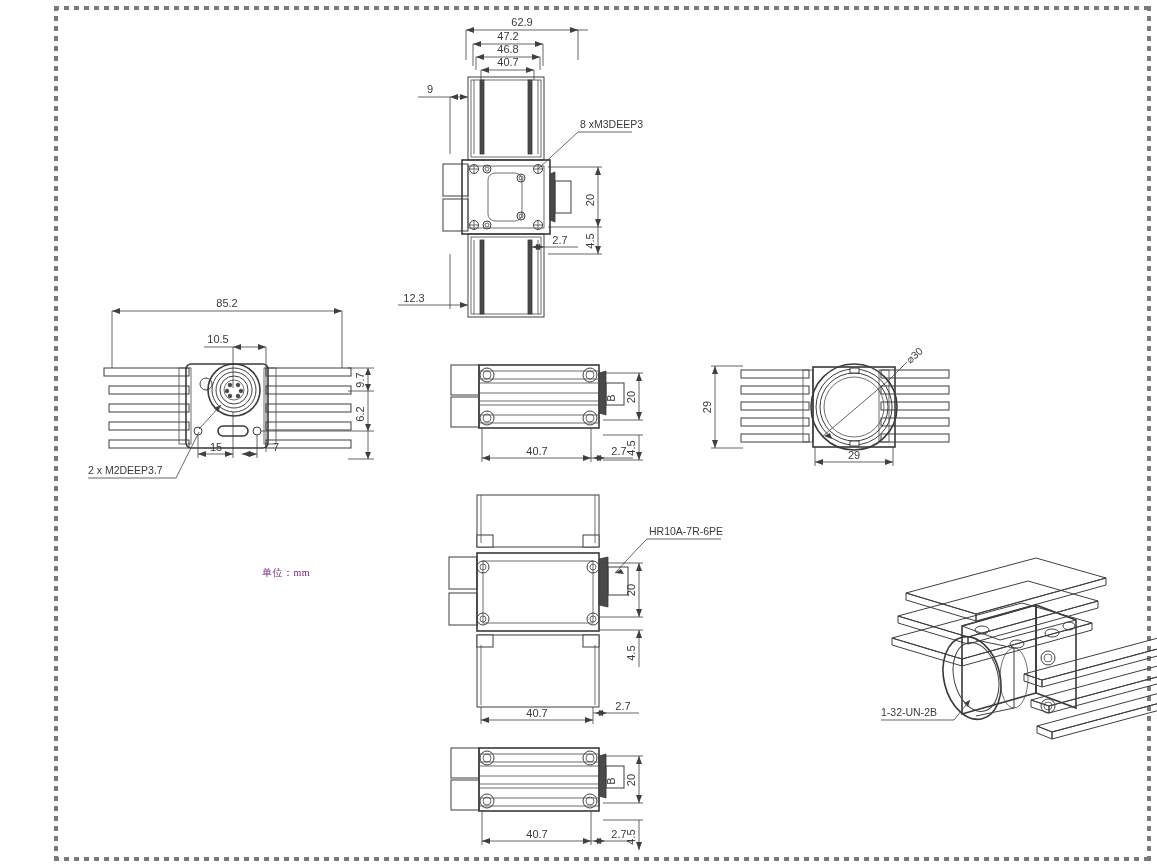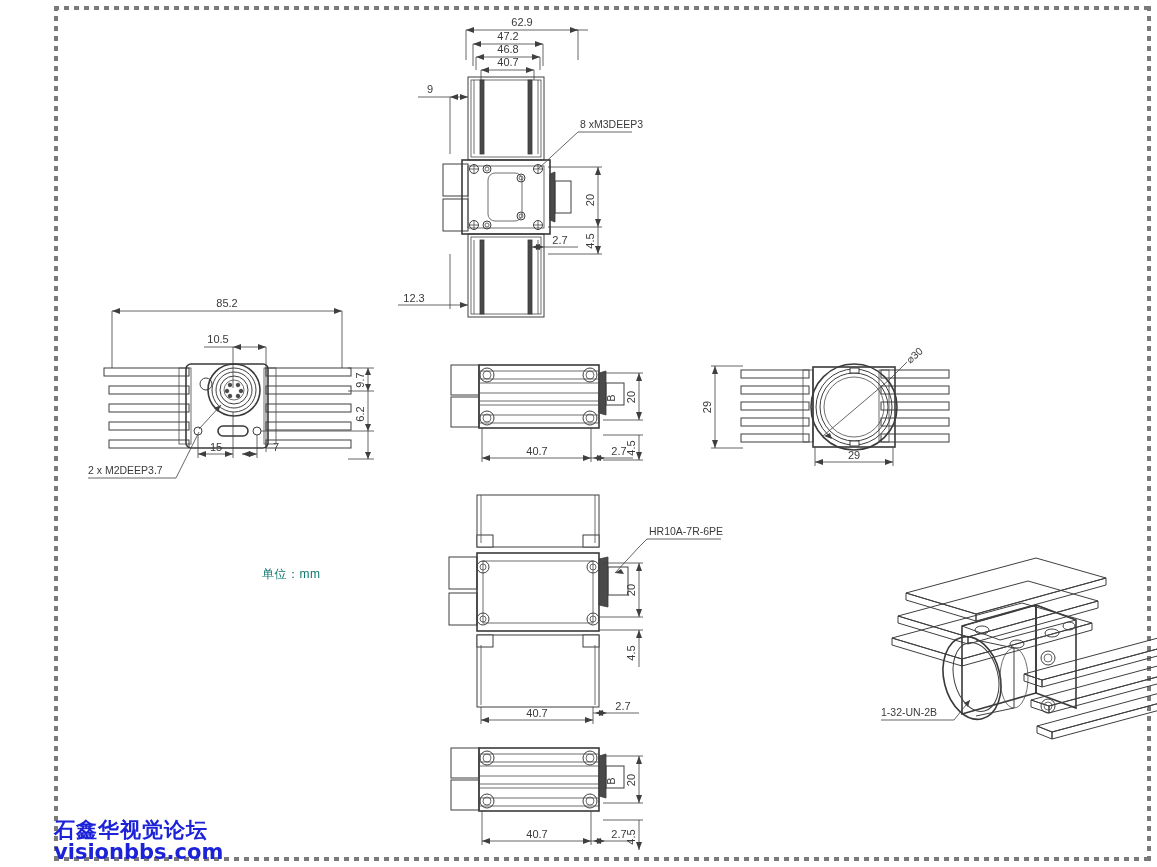--- a/index.html
+++ b/index.html
@@ -27,21 +27,21 @@
   svg.view{position:absolute;overflow:visible;}
   .ln{stroke:#3f3f3f;stroke-width:1;fill:none;}
   .ln-thin{stroke:#4a4a4a;stroke-width:0.8;fill:none;}
   .ln-thick{stroke:#3a3a3a;stroke-width:1.6;fill:none;}
   .fillgray{fill:#4a4a4a;stroke:#3a3a3a;stroke-width:0.8;}
   .fillwhite{fill:#ffffff;stroke:#3f3f3f;stroke-width:1;}
   .dim{stroke:#3f3f3f;stroke-width:0.8;fill:none;}
   .dimtxt{font-family:"Liberation Sans","DejaVu Sans",sans-serif;font-size:11px;fill:#3a3a3a;}
   .leadtxt{font-family:"Liberation Sans","DejaVu Sans",sans-serif;font-size:10.5px;fill:#3a3a3a;}
 
-  .note{position:absolute;font-size:12px;color:#0f766e;letter-spacing:0.5px;}
+  .note{position:absolute;font-size:10px;color:#701a75;letter-spacing:0.5px;font-family:Liberation Serif, serif;}
 
   #watermark{position:absolute;left:6px;bottom:4px;line-height:1.0;}
   #watermark .wm-cn{
     font-family:"DejaVu Sans",sans-serif;font-size:21px;font-weight:bold;
     color:#1b22d8;letter-spacing:1px;display:block;
   }
   #watermark .wm-en{
     font-family:"DejaVu Sans",sans-serif;font-size:21px;font-weight:bold;
     color:#1b22d8;letter-spacing:0px;display:block;margin-top:1px;
   }
@@ -595,18 +595,14 @@
       <line class="dim" x1="94" y1="152" x2="78" y2="172"></line>
       <polygon points="94,152 88,155 92,159" fill="#3f3f3f"></polygon>
       <line class="dim" x1="78" y1="172" x2="66" y2="172"></line>
       <line class="dim" x1="66" y1="172" x2="5" y2="172"></line>
       <text class="leadtxt" x="5" y="168">1-32-UN-2B</text>
     </g>
   </svg>
 
   <div class="note" id="unit-note" style="left:214px;top:566px;">单位：mm</div>
 
-  <div id="watermark">
-    <span class="wm-cn">石鑫华视觉论坛</span>
-    <span class="wm-en">visionbbs.com</span>
-  </div>
 
 </div>
 
 </body></html>

